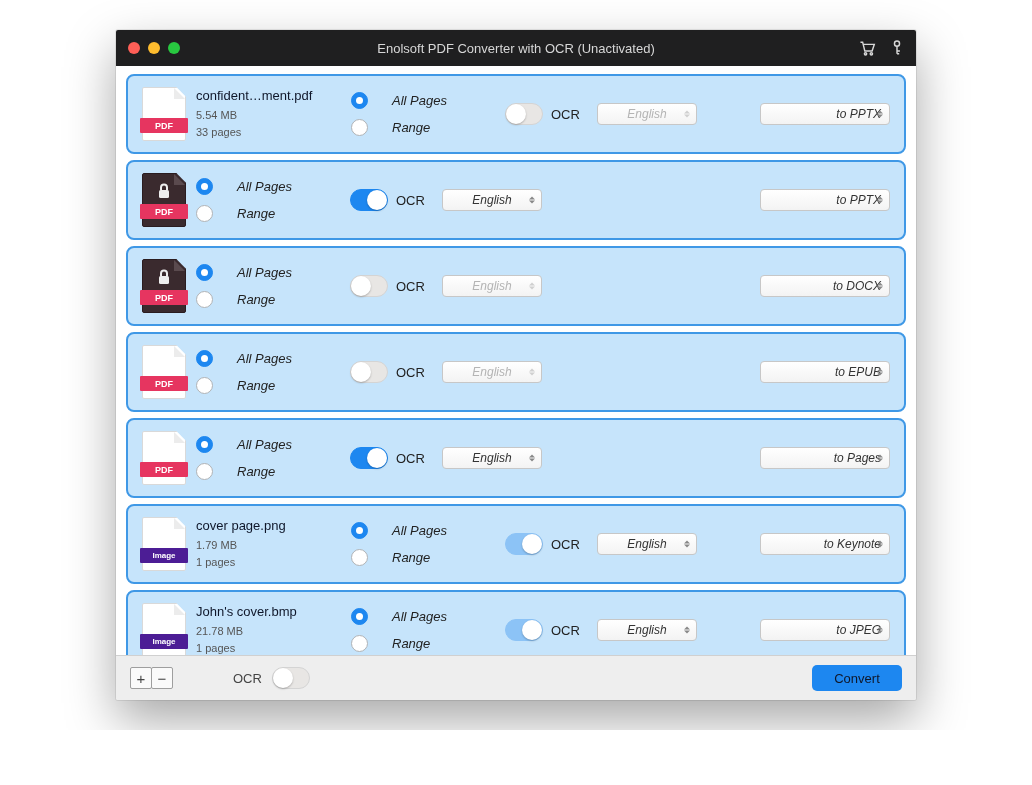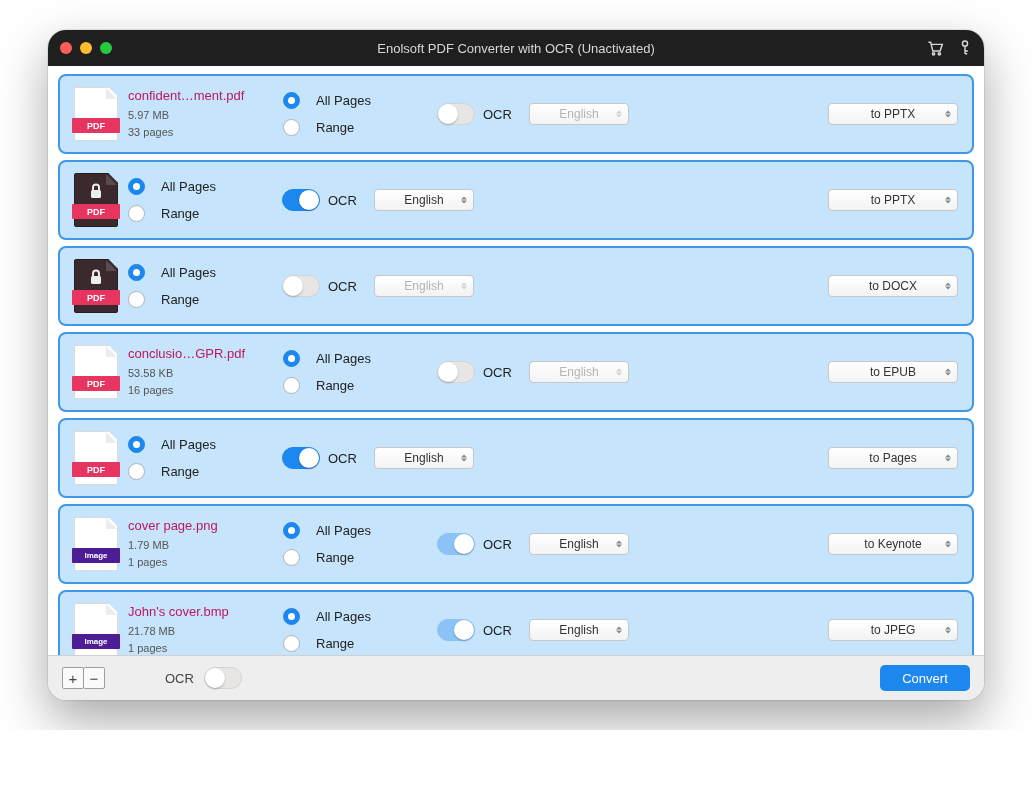--- a/index.html
+++ b/index.html
@@ -5,22 +5,22 @@
   * { box-sizing: border-box; margin: 0; padding: 0; }
   body {
     font-family: -apple-system, "Helvetica Neue", Arial, sans-serif;
     background: #fff;
     display: flex;
     justify-content: center;
     align-items: flex-start;
     padding: 30px 0;
   }
   .window {
-    width: 936px;
-    border-radius: 18px;
+    width: 800px;
+    border-radius: 2px;
     overflow: hidden;
     box-shadow: 0 20px 50px rgba(0,0,0,0.35), 0 0 0 1px rgba(0,0,0,0.08);
     background: #f6f6f6;
   }
   .titlebar {
     background: #1f1f20;
     height: 36px;
     display: flex;
     align-items: center;
     padding: 0 12px;
@@ -81,25 +81,25 @@
     align-items: center; justify-content: center; border-radius: 1px;
   }
   .file-label.pdf { background: #e63560; }
   .file-label.img { background: #4c1d95; font-size: 8px; }
   .lock-icon {
     position: absolute; top: 10px; left: 50%; transform: translateX(-50%);
     color: #e8e8e8;
   }
 
   .file-info { width: 145px; flex-shrink: 0; }
-  .file-name { font-size: 13px; color: #be185d; margin-bottom: 4px; white-space: nowrap; overflow: hidden; text-overflow: ellipsis; }
+  .file-name { font-size: 13px; color: #0f172a; margin-bottom: 4px; white-space: nowrap; overflow: hidden; text-overflow: ellipsis; }
   .file-size, .file-pages { font-size: 11px; color: #555; line-height: 1.5; }
 
   .page-opts { display: flex; flex-direction: column; gap: 10px; width: 120px; flex-shrink: 0; }
-  .radio-row { display: flex; align-items: center; gap: 16px; cursor: pointer; }
+  .radio-row { display: flex; align-items: center; gap: 24px; cursor: pointer; font-style: italic; }
   .radio {
     width: 17px; height: 17px; border-radius: 50%; border: 1px solid #b0b3b6;
     background: #fff; display: flex; align-items: center; justify-content: center;
     flex-shrink: 0;
   }
   .radio.on { border-color: #1d87f0; background: #1d87f0; }
   .radio.on::after { content: ""; width: 7px; height: 7px; border-radius: 50%; background: #fff; }
   .radio-label { font-size: 13px; color: #222; }
 
   .ocr-block { display: flex; align-items: center; gap: 8px; width: 100px; flex-shrink: 0; justify-content: flex-end; }
@@ -114,24 +114,24 @@
   }
   .toggle.on { background: #1d87f0; border-color: #1d87f0; }
   .toggle.semi { background: #8cc3f6; border-color: #8cc3f6; }
   .toggle.on .knob, .toggle.semi .knob { left: 16px; }
   .ocr-label { font-size: 13px; color: #222; width: 30px; }
 
   .lang-select, .fmt-select {
     height: 22px; border: 1px solid #c7c7c7; border-radius: 4px;
     background: linear-gradient(#ffffff, #f3f3f3);
     font-size: 12px; color: #333; display: flex; align-items: center;
-    padding: 0 8px; position: relative; cursor: pointer;
+    padding: 0 8px; position: relative; cursor: pointer; font-style: italic;
   }
   .lang-select { width: 100px; flex-shrink: 0; justify-content: center; margin-left: 6px; }
-  .fmt-select { width: 130px; flex-shrink: 0; justify-content: center; margin-left: auto; }
+  .fmt-select { width: 130px; flex-shrink: 0; justify-content: flex-end; margin-left: auto; }
   .lang-select.disabled, .fmt-select.disabled { color: #b4b4b4; }
   .sel-arrow {
     position: absolute; right: 6px; top: 50%; transform: translateY(-50%);
     display: flex; flex-direction: column; gap: 1px;
   }
   .sel-arrow::before, .sel-arrow::after {
     content: ""; width: 0; height: 0; border-left: 3px solid transparent; border-right: 3px solid transparent;
   }
   .sel-arrow::before { border-bottom: 3px solid #888; }
   .sel-arrow::after { border-top: 3px solid #888; }
@@ -142,21 +142,21 @@
     height: 44px; background: #eeeeee; display: flex; align-items: center; padding: 0 14px;
   }
   .sq-btn {
     width: 22px; height: 22px; border: 1px solid #9e9e9e; background: #fafafa;
     display: flex; align-items: center; justify-content: center; font-size: 15px;
     color: #444; cursor: pointer; border-radius: 2px;
   }
   .sq-btn + .sq-btn { margin-left: -1px; }
   .footer-ocr { margin-left: 60px; display: flex; align-items: center; gap: 10px; font-size: 13px; color: #444; }
   .convert-btn {
-    margin-left: auto; width: 90px; height: 26px; background: #1d87f0; color: #ffffff;
+    margin-left: auto; width: 90px; height: 26px; background: #1d87f0; color: #0f172a;
     border: none; border-radius: 5px; font-size: 13px; cursor: pointer;
   }
 </style>
 </head>
 <body>
 
 <div class="window">
 
   <div class="titlebar">
     <div class="traffic">
@@ -183,21 +183,21 @@
   </div>
 
   <div class="content" id="content">
       <div class="row">
         <div class="file-icon">
           <div class="file-page"></div>
           <div class="file-label pdf">PDF</div>
         </div>
         <div class="file-info">
           <div class="file-name">confident…ment.pdf</div>
-          <div class="file-size">5.97 MB</div>
+          <div class="file-size">5.54 MB</div>
           <div class="file-pages">33 pages</div>
         </div>
         <div class="page-opts">
           <div class="radio-row">
             <span class="radio on"></span>
             <span class="radio-label">All Pages</span>
           </div>
           <div class="radio-row">
             <span class="radio "></span>
             <span class="radio-label">Range</span>
@@ -283,25 +283,20 @@
         </div>
         <div class="fmt-select">
           <span>to DOCX</span>
           <span class="sel-arrow"></span>
         </div>
       </div>
       <div class="row">
         <div class="file-icon">
           <div class="file-page"></div>
           <div class="file-label pdf">PDF</div>
-        </div>
-        <div class="file-info">
-          <div class="file-name">conclusio…GPR.pdf</div>
-          <div class="file-size">53.58 KB</div>
-          <div class="file-pages">16 pages</div>
         </div>
         <div class="page-opts">
           <div class="radio-row">
             <span class="radio on"></span>
             <span class="radio-label">All Pages</span>
           </div>
           <div class="radio-row">
             <span class="radio "></span>
             <span class="radio-label">Range</span>
           </div>

